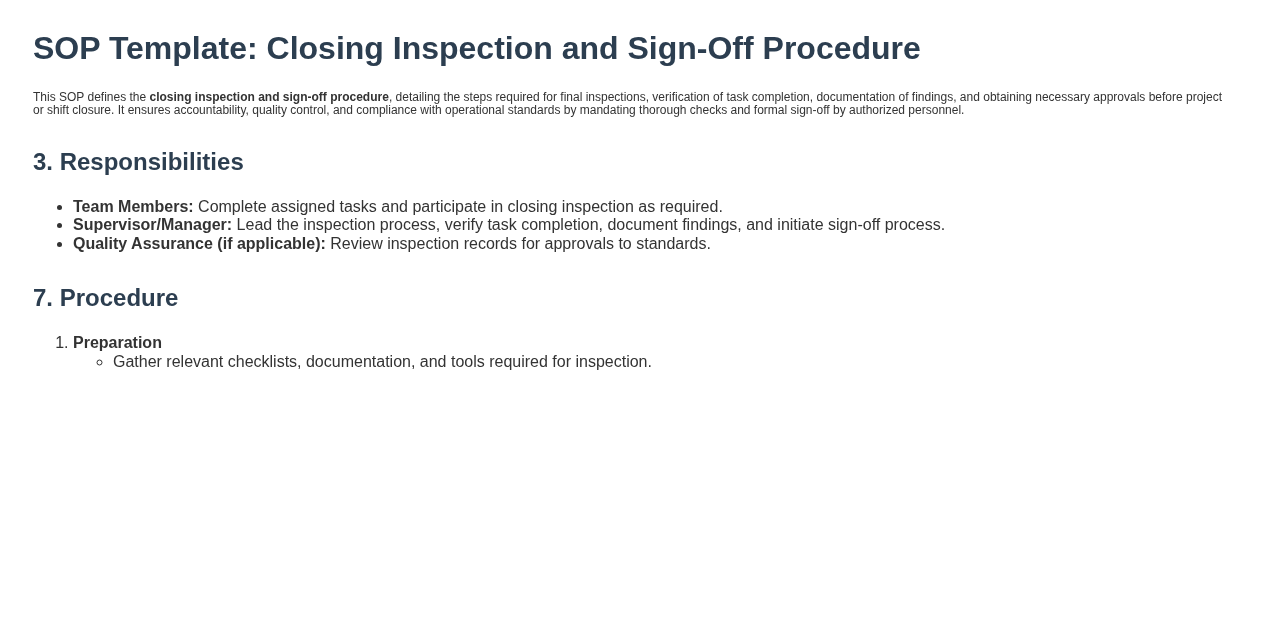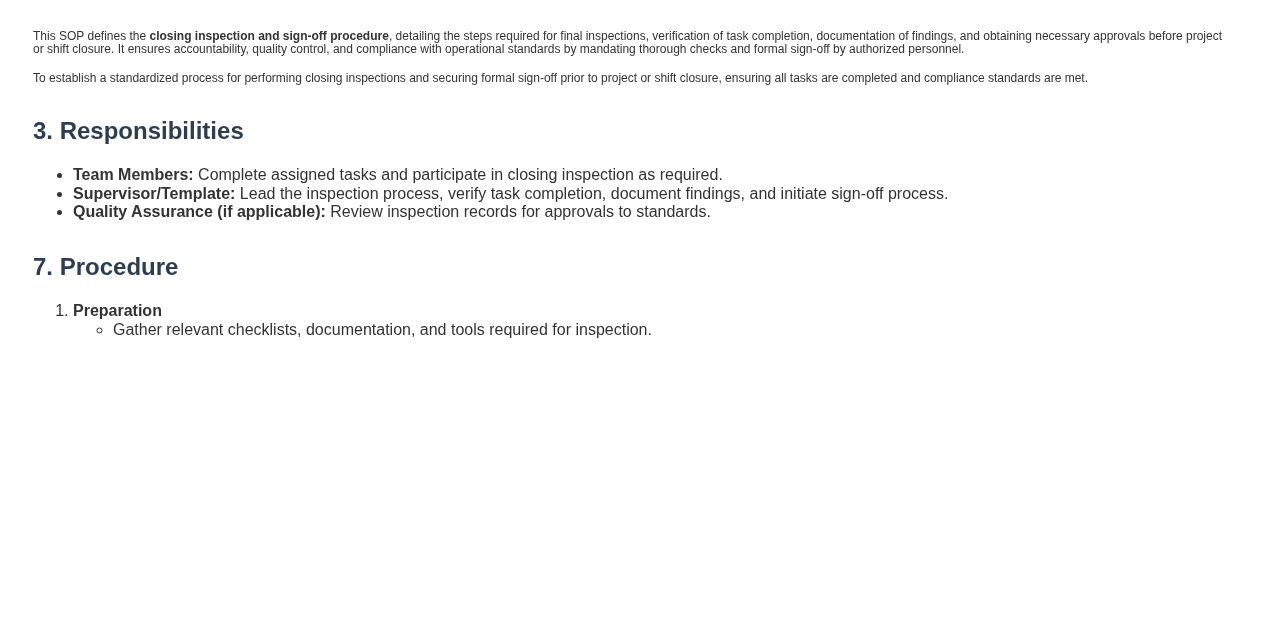--- a/index.html
+++ b/index.html
@@ -62,30 +62,30 @@
     padding-left: 40px;
   }
   strong { font-weight: bold; }
   em { font-style: italic; }
 </style>
 </head>
 <body>
 
 <div class="doc">
 
+  <h1>SOP Template: Closing Inspection and Sign-Off Procedure</h1>
 
   <p><span>This SOP defines the </span><strong>closing inspection and sign-off procedure</strong><span>, detailing the steps required for final inspections, verification of task completion, documentation of findings, and obtaining necessary approvals before project or shift closure. It ensures accountability, quality control, and compliance with operational standards by mandating thorough checks and formal sign-off by authorized personnel.</span></p>
 
-  <p>To establish a standardized process for performing closing inspections and securing formal sign-off prior to project or shift closure, ensuring all tasks are completed and compliance standards are met.</p>
 
 
   <h2>3. Responsibilities</h2>
   <ul class="resp-list">
     <li><strong>Team Members:</strong><span> Complete assigned tasks and participate in closing inspection as required.</span></li>
-    <li><strong>Supervisor/Template:</strong><span> Lead the inspection process, verify task completion, document findings, and initiate sign-off process.</span></li>
+    <li><strong>Supervisor/Manager:</strong><span> Lead the inspection process, verify task completion, document findings, and initiate sign-off process.</span></li>
     <li><strong>Quality Assurance (if applicable):</strong><span> Review inspection records for approvals to standards.</span></li>
   </ul>
 
   <h2>7. Procedure</h2>
   <ol class="proc-list">
     <li>
       <strong>Preparation</strong>
       <ul class="sub-list">
         <li>Gather relevant checklists, documentation, and tools required for inspection.</li>
 

